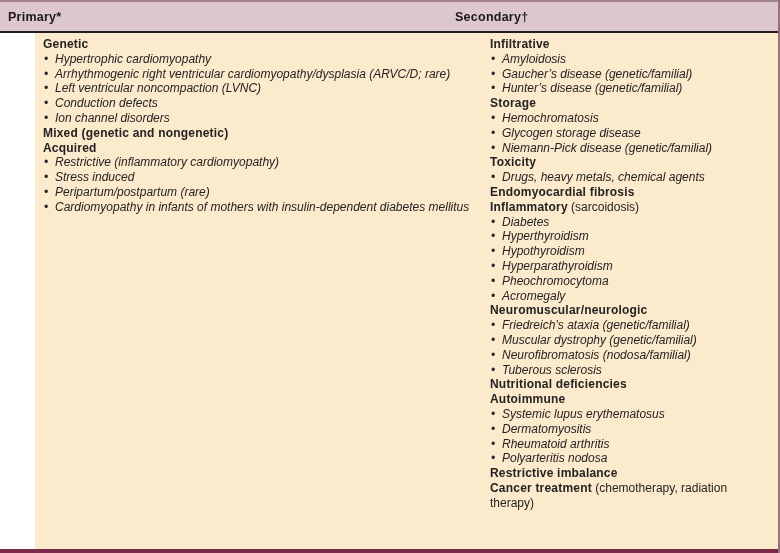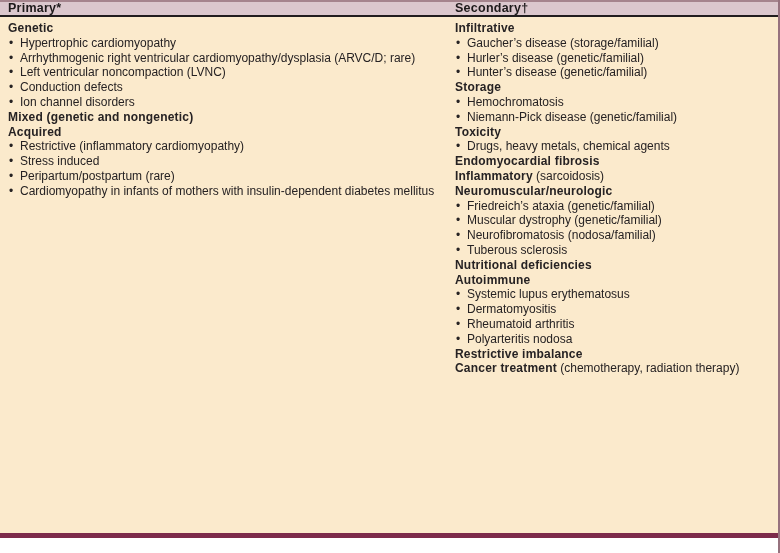--- a/index.html
+++ b/index.html
@@ -10,55 +10,57 @@
     overflow: hidden;
   }
   .table-wrap {
     position: relative;
     width: 780px;
     height: 553px;
     border-right: 2px solid #96727e;
   }
   .top-rule { height: 2px; background: #a5848d; }
   .header-band {
-    height: 15px;
+    height: 31px;
     background: #dbc7cd;
     border-bottom: 2px solid #211d1e;
     display: flex;
-    align-items: flex-end;
+    align-items: center;
     padding-left: 8px;
   }
   .header-cell {
     font-weight: bold;
     font-size: 12.5px;
     letter-spacing: 0.25px;
     color: #1d191a;
   }
   .header-cell.primary { width: 447px; flex: none; }
   .header-cell.secondary { flex: 1; }
   .body-band {
     height: 516px;
     background: #fbeacc;
     padding: 4px 6px 0 8px;
     display: flex;
     overflow: hidden;
+    margin-left: 35px;
   }
   .col {
     font-size: 12px;
     line-height: 14.8px;
     color: #262223;
   }
   .col.primary { width: 447px; flex: none; padding-right: 14px; }
   .col.secondary { flex: 1; }
   .section-heading { font-weight: bold; letter-spacing: 0.2px; }
   .section-heading .hd-suffix { font-weight: normal; letter-spacing: 0; }
   ul.items { list-style: none; }
   ul.items li {
     position: relative;
     padding-left: 12px;
+    font-style: italic;
   }
   ul.items li::before {
     content: "\2022";
     position: absolute;
     left: 1px;
   }
   .bottom-rule { height: 5px; background: #7d2b4b; }
 </style>
 </head>
 <body>
@@ -88,35 +90,44 @@
         <ul class="items">
           <li>Restrictive (inflammatory cardiomyopathy)</li>
           <li>Stress induced</li>
           <li>Peripartum/postpartum (rare)</li>
           <li>Cardiomyopathy in infants of mothers with insulin-dependent diabetes mellitus</li>
         </ul>
       </div>
     <div class="col secondary">
         <div class="section-heading"><span>Infiltrative</span></div>
         <ul class="items">
-          <li>Gaucher’s disease (storage/familial)</li>
-          <li>Hurler’s disease (genetic/familial)</li>
+          <li>Amyloidosis</li>
+          <li>Gaucher’s disease (genetic/familial)</li>
           <li>Hunter’s disease (genetic/familial)</li>
         </ul>
         <div class="section-heading"><span>Storage</span></div>
         <ul class="items">
           <li>Hemochromatosis</li>
+          <li>Glycogen storage disease</li>
           <li>Niemann-Pick disease (genetic/familial)</li>
         </ul>
         <div class="section-heading"><span>Toxicity</span></div>
         <ul class="items">
           <li>Drugs, heavy metals, chemical agents</li>
         </ul>
         <div class="section-heading"><span>Endomyocardial fibrosis</span></div>
         <div class="section-heading"><span>Inflammatory</span><span class="hd-suffix"> (sarcoidosis)</span></div>
+        <ul class="items">
+          <li>Diabetes</li>
+          <li>Hyperthyroidism</li>
+          <li>Hypothyroidism</li>
+          <li>Hyperparathyroidism</li>
+          <li>Pheochromocytoma</li>
+          <li>Acromegaly</li>
+        </ul>
         <div class="section-heading"><span>Neuromuscular/neurologic</span></div>
         <ul class="items">
           <li>Friedreich’s ataxia (genetic/familial)</li>
           <li>Muscular dystrophy (genetic/familial)</li>
           <li>Neurofibromatosis (nodosa/familial)</li>
           <li>Tuberous sclerosis</li>
         </ul>
         <div class="section-heading"><span>Nutritional deficiencies</span></div>
         <div class="section-heading"><span>Autoimmune</span></div>
         <ul class="items">

